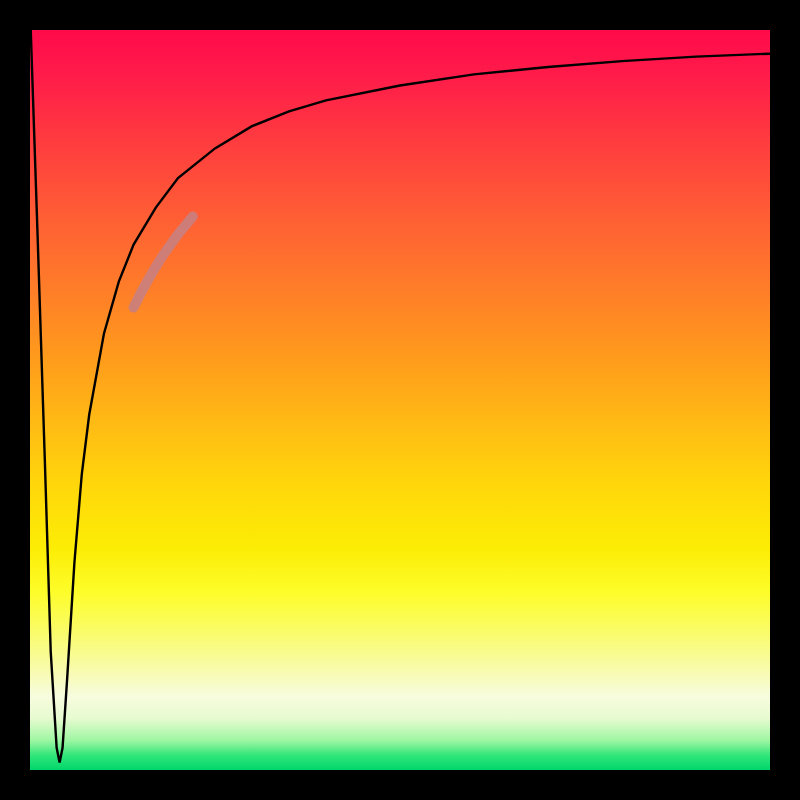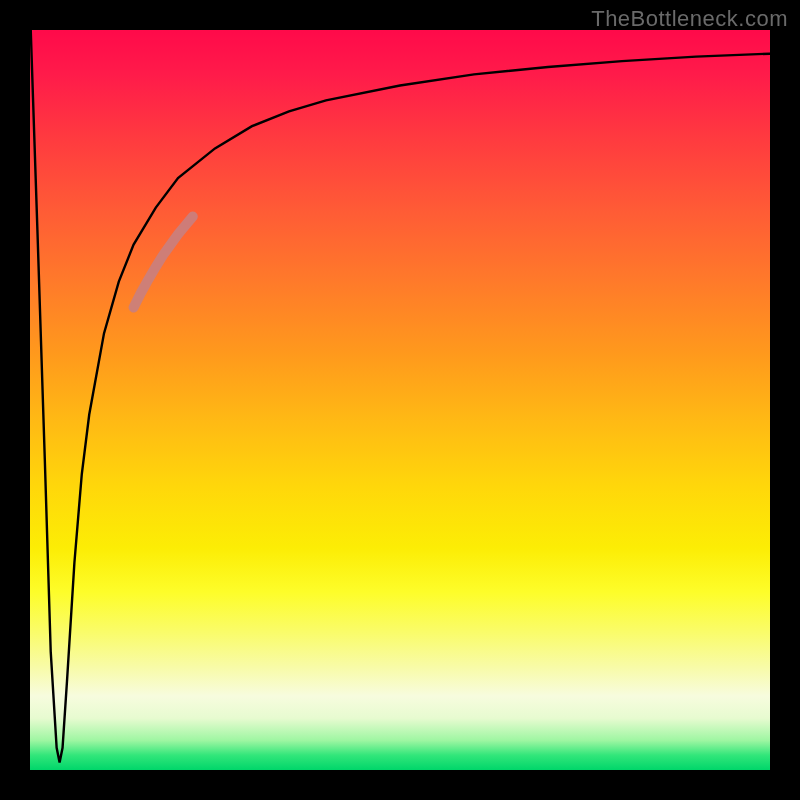--- a/index.html
+++ b/index.html
@@ -63,21 +63,20 @@
     position: absolute;
     left: 0; top: 0;
     width: 100%;
     height: 100%;
   }
 </style>
 </head>
 <body>
 
 <div class="frame">
-  <div class="watermark">TheBottleneck.com</div>
   <div class="plot-area">
     <div class="gradient-bg"></div>
     <svg class="curve" viewBox="0 0 740 740" preserveAspectRatio="none">
       <path fill="none" stroke="#000" stroke-width="2.4" stroke-linecap="round" d="M0.74 0.00 L7.40 199.80 L14.80 429.20 L20.72 621.60 L26.64 717.80 L29.60 732.60 L32.56 717.80 L37.00 651.20 L44.40 532.80 L51.80 444.00 L59.20 384.80 L74.00 303.40 L88.80 251.60 L103.60 214.60 L125.80 177.60 L148.00 148.00 L185.00 118.40 L222.00 96.20 L259.00 81.40 L296.00 70.30 L370.00 55.50 L444.00 44.40 L518.00 37.00 L592.00 31.08 L666.00 26.64 L740.00 23.68"></path>
       <path fill="none" stroke="#c98080" stroke-width="10" stroke-linecap="round" opacity="0.9" d="M103.60 277.50 L111.00 262.70 L118.40 249.38 L125.80 236.80 L133.20 224.96 L140.60 214.60 L148.00 204.24 L155.40 195.36 L162.80 186.48"></path>
     </svg>
   </div>
 </div>
 
 </body></html>

